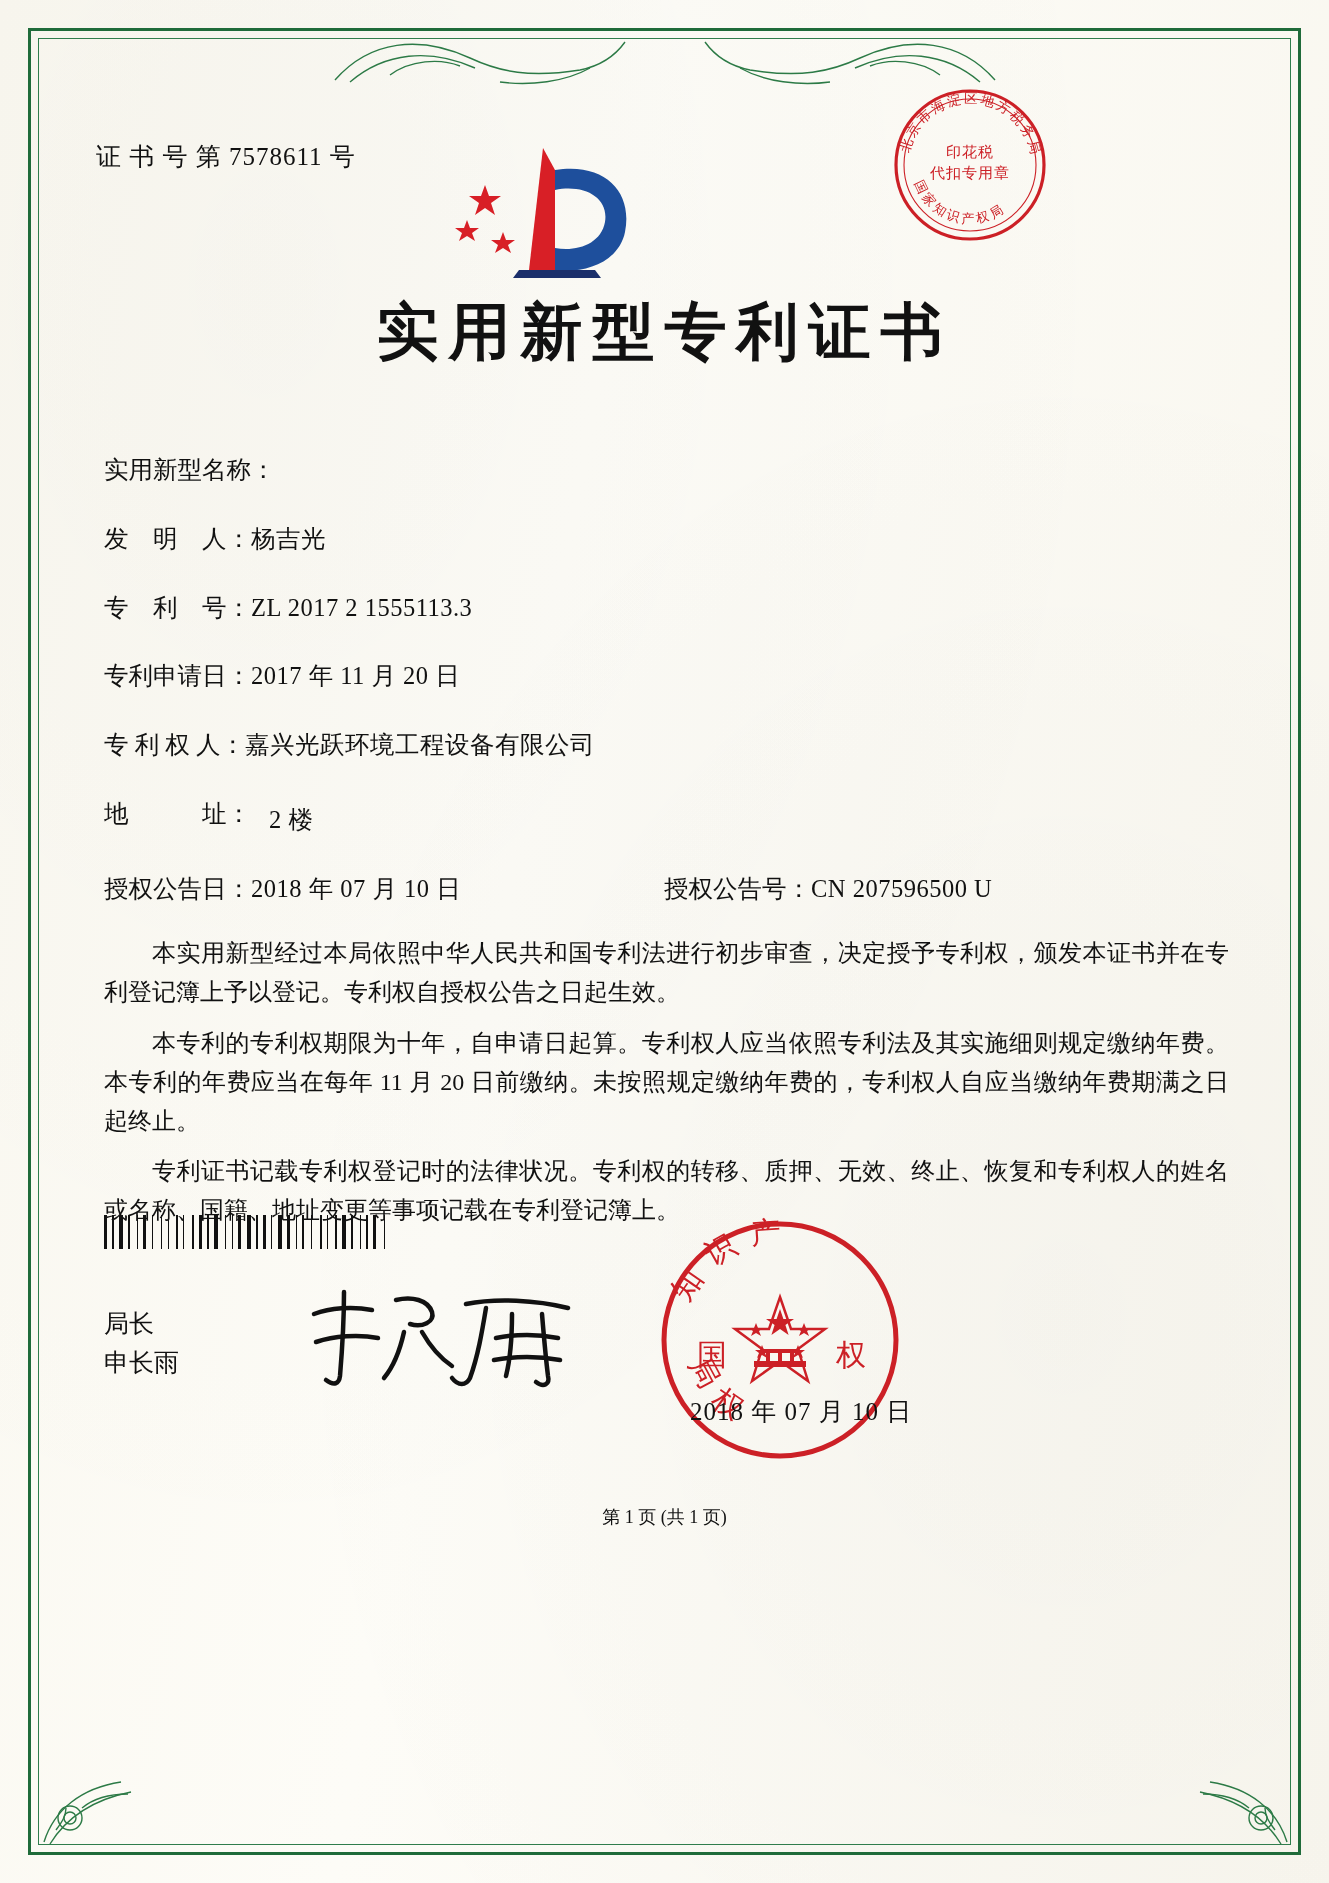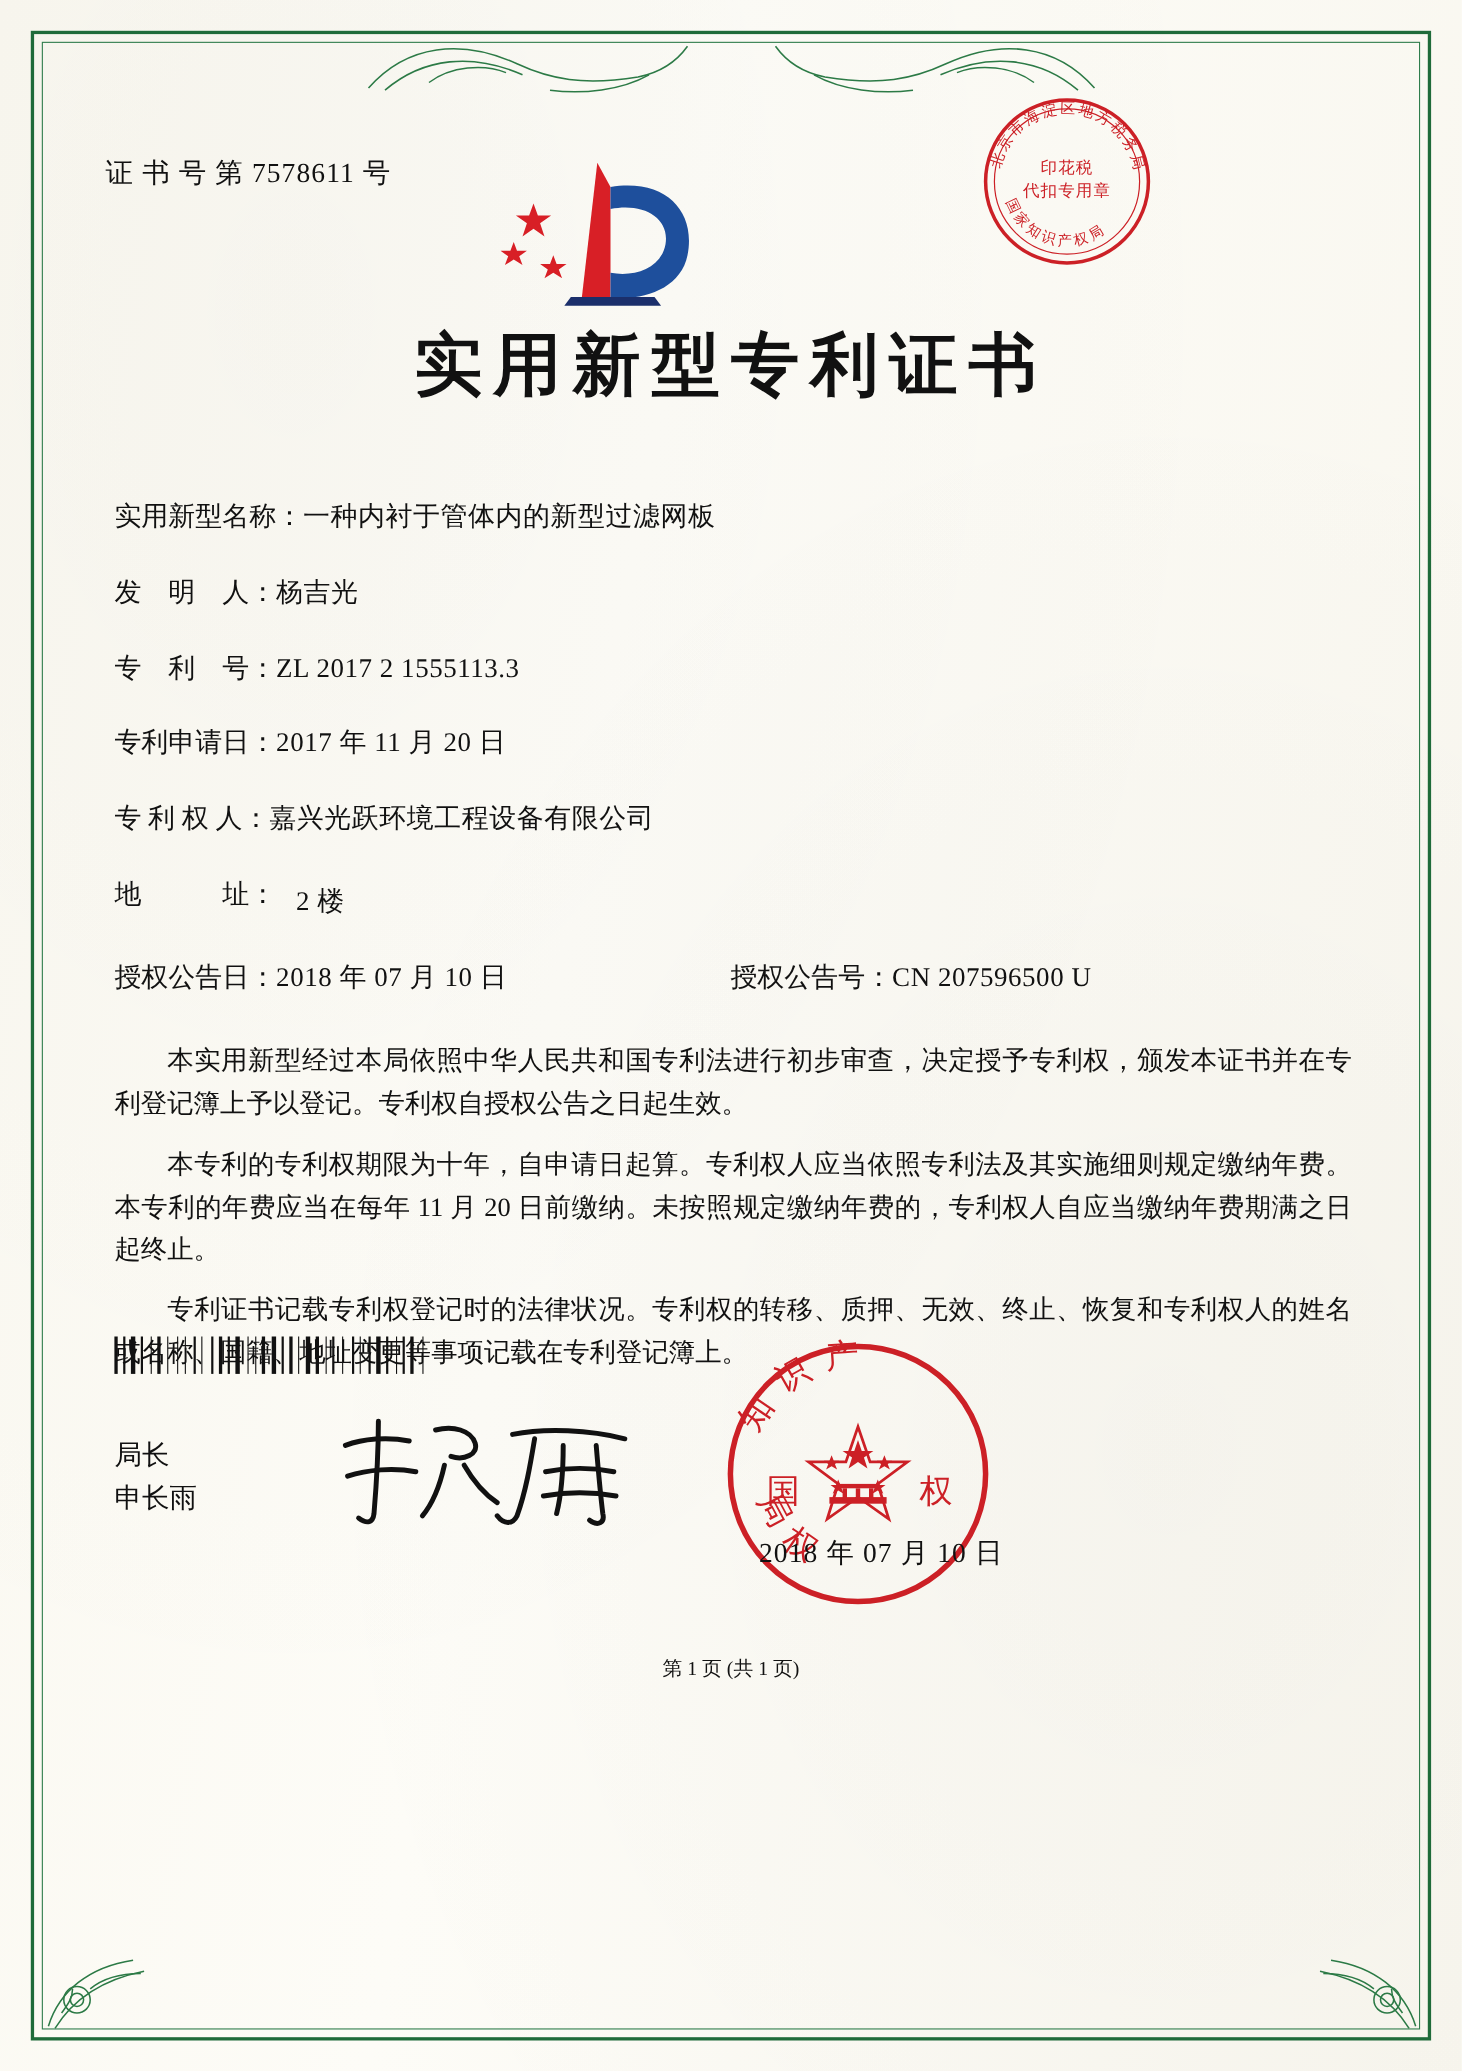--- a/index.html
+++ b/index.html
@@ -132,21 +132,21 @@
     position: absolute;
     left: 104px;
     top: 930px;
     width: 1125px;
     font-size: 24px;
     line-height: 1.62;
     color: #111;
     text-align: justify;
   }
   .paragraphs p {
-    margin: 16px 0 12px 0;
+    margin: 4px 0 12px 0;
     text-indent: 48px;
   }
 
   
   .barcode {
     position: absolute;
     left: 104px;
     top: 1215px;
     width: 312px;
     height: 34px;
@@ -287,21 +287,20 @@
       <text x="80" y="72" text-anchor="middle" font-size="15" fill="#cc2026" font-family="'DejaVu Serif', serif" letter-spacing="1">印花税</text>
       <text x="80" y="93" text-anchor="middle" font-size="15" fill="#cc2026" font-family="'DejaVu Serif', serif" letter-spacing="1">代扣专用章</text>
     </svg>
   </div>
 
   <div class="title">实用新型专利证书</div>
 
   <div class="fields">
     <div class="field-row">
       <span class="field-label">实用新型名称：</span>
-      <span class="field-value">一种内衬于管体内的新型过滤网板</span>
     </div>
     <div class="field-row">
       <span class="field-label">发　明　人：</span>
       <span class="field-value">杨吉光</span>
     </div>
     <div class="field-row">
       <span class="field-label">专　利　号：</span>
       <span class="field-value">ZL 2017 2 1555113.3</span>
     </div>
     <div class="field-row">

